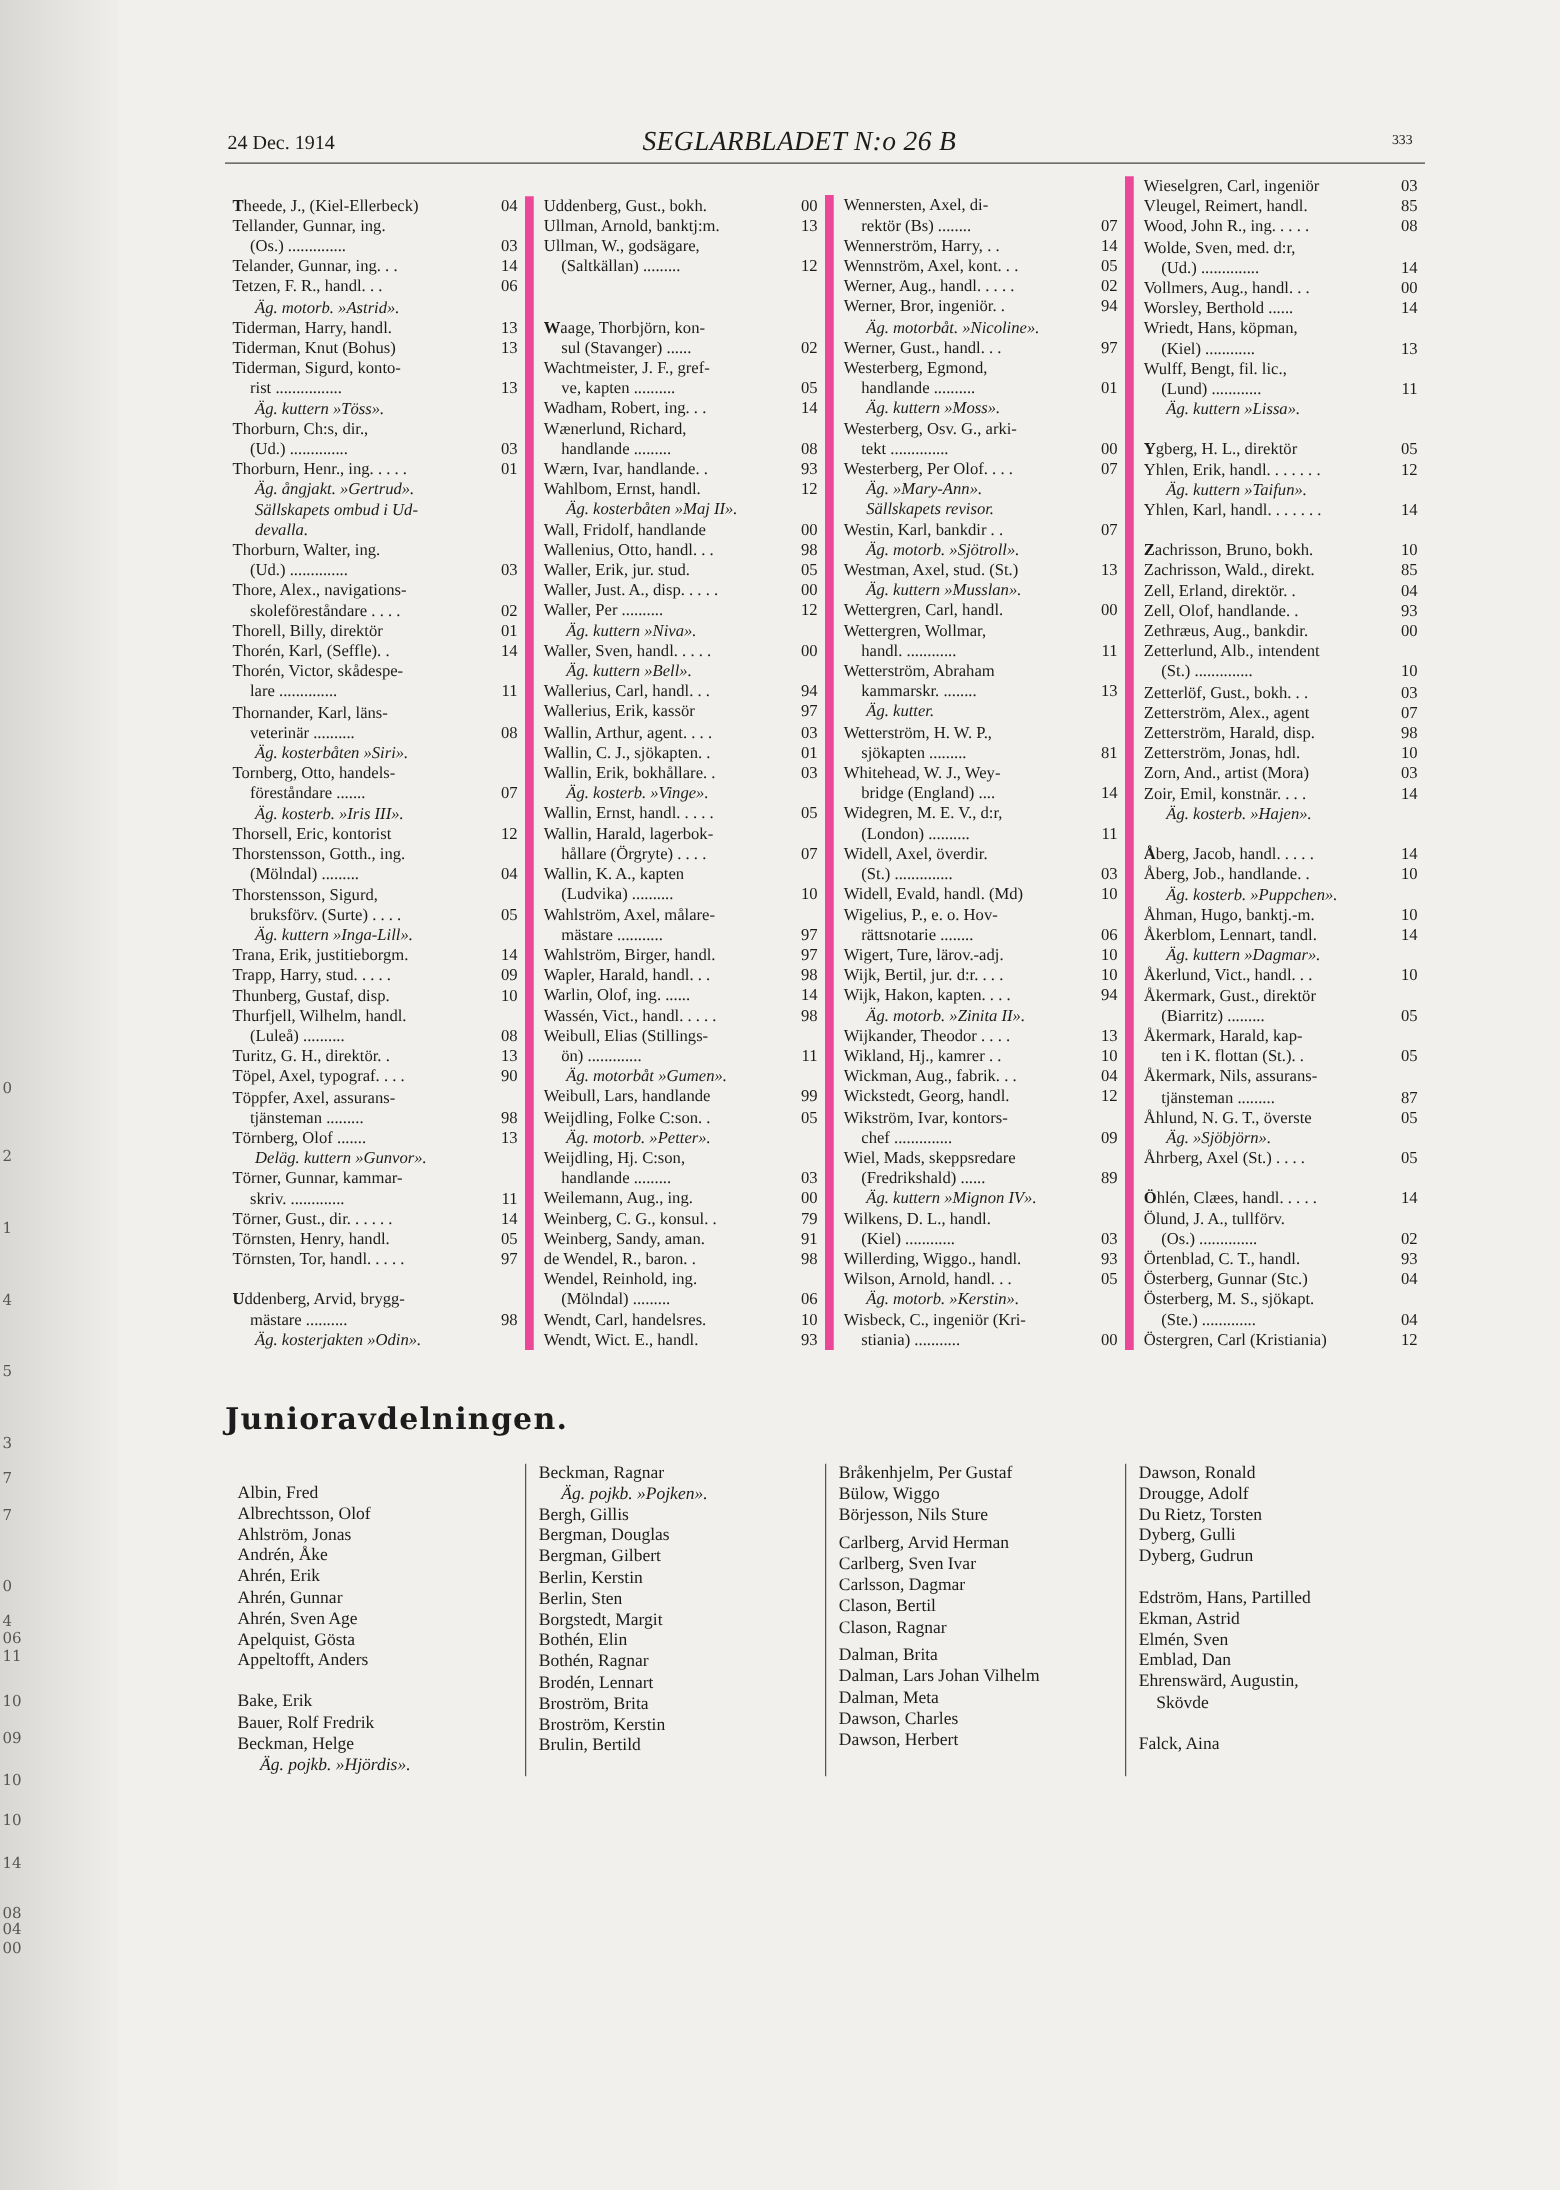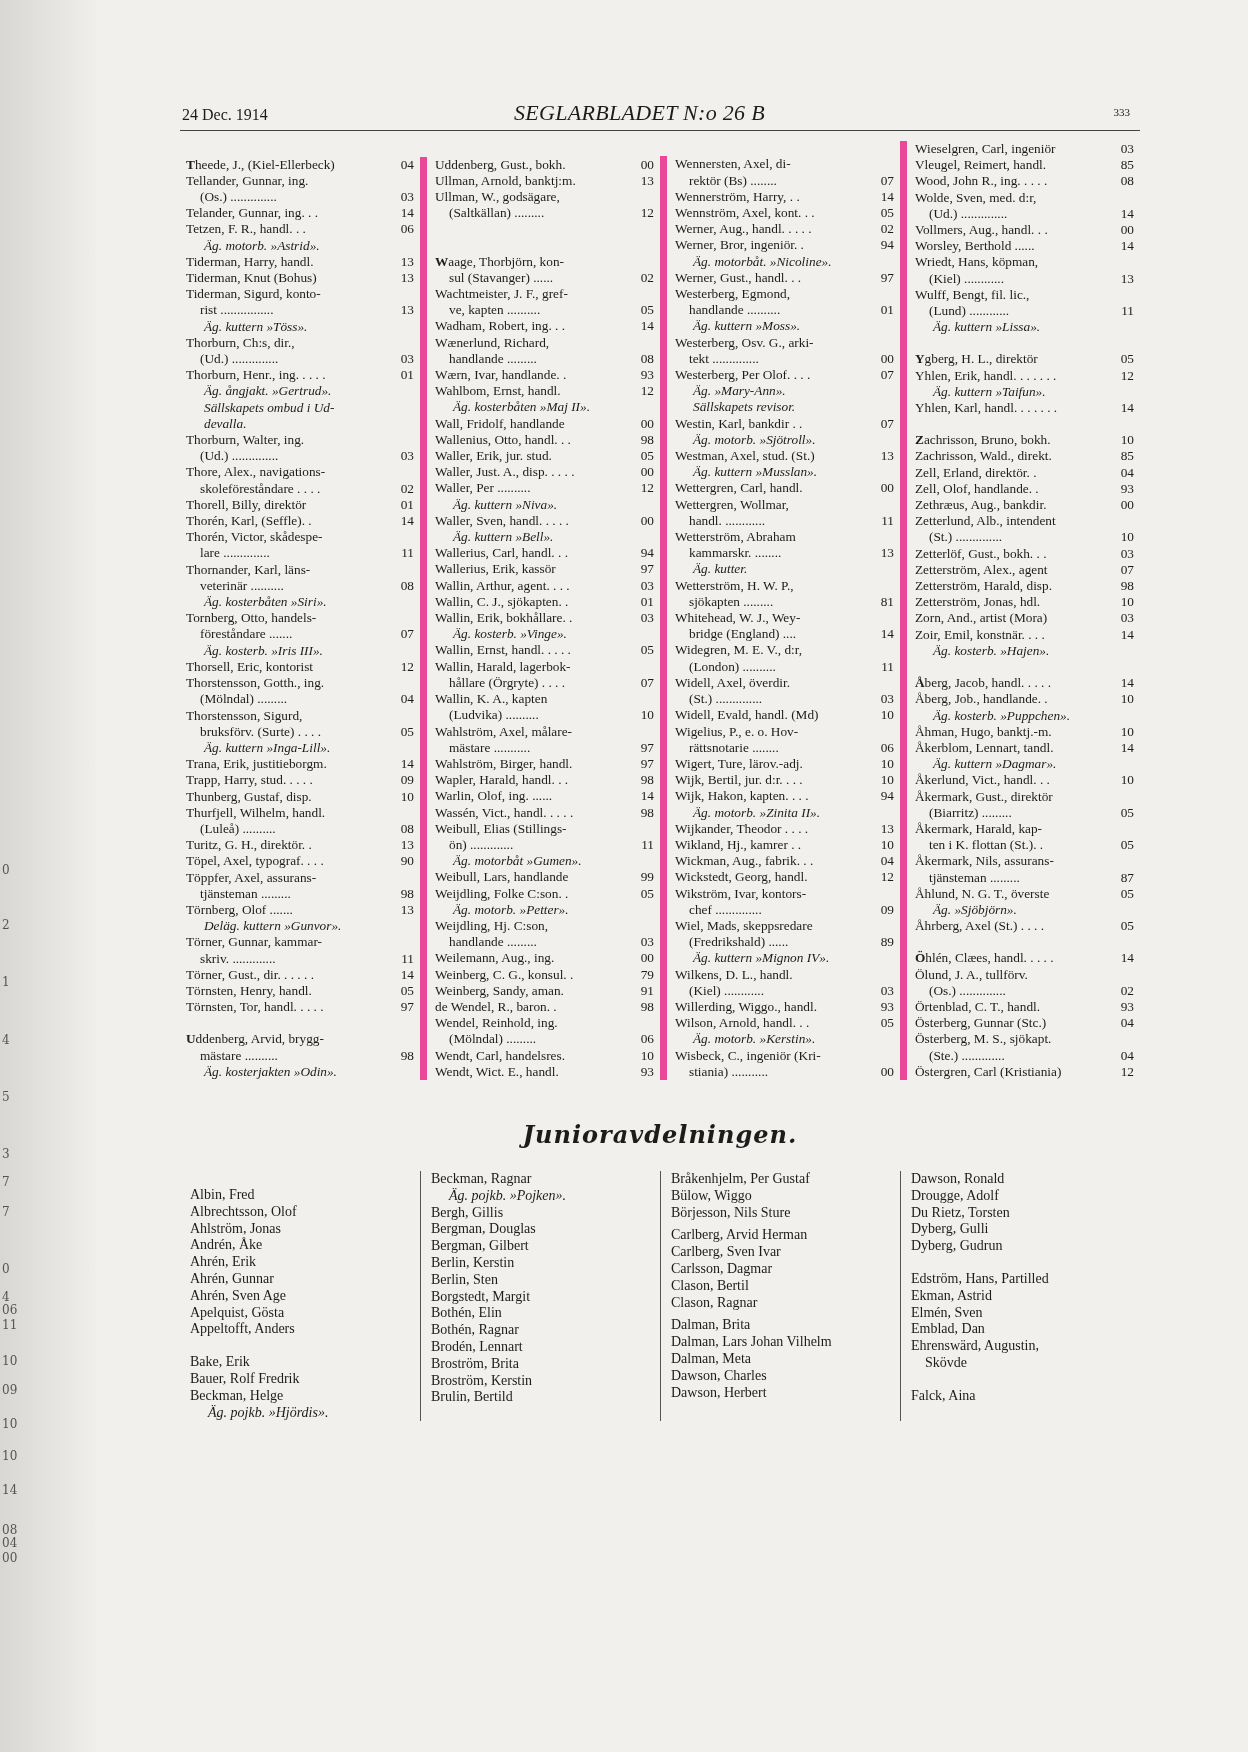--- a/index.html
+++ b/index.html
@@ -29,21 +29,21 @@
   .col { width: 240px; padding: 0 6px 0 8px; box-sizing: border-box; font-size: 13.3px; line-height: 16.2px; font-family: "Liberation Serif", serif; }
   .col + .col { border-left: 7px solid #ec4899; }
   .col:first-child { padding-left: 6px; }
   .entry { display: flex; justify-content: space-between; white-space: nowrap; }
   .entry.indent { padding-left: 14px; gap: 44px; }
   .entry .num { padding-left: 4px; }
   .note { padding-left: 18px; font-style: italic; white-space: nowrap; }
   .gap { height: 16px; }
   .lead::first-letter { font-weight: bold; }
   .section-title {
-    text-align: center; font-size: 24px; font-weight: bold; font-style: italic;
+    font-size: 24px; font-weight: bold; 
     margin: 40px 0 22px 0; font-family: "DejaVu Serif", serif; letter-spacing: 1px;
   }
   .jcols { display: flex; }
   .jcol { width: 240px; padding: 0 6px 0 10px; box-sizing: border-box; font-size: 14px; line-height: 16.8px; font-family: "Liberation Serif", serif; }
   .jcol + .jcol { border-left: 1px solid #555; }
   .jcol:first-child { border-left: none; }
   .jentry { white-space: nowrap; }
   .jentry.indent { padding-left: 14px; }
   .jnote { padding-left: 18px; font-style: italic; white-space: nowrap; }
 </style>

